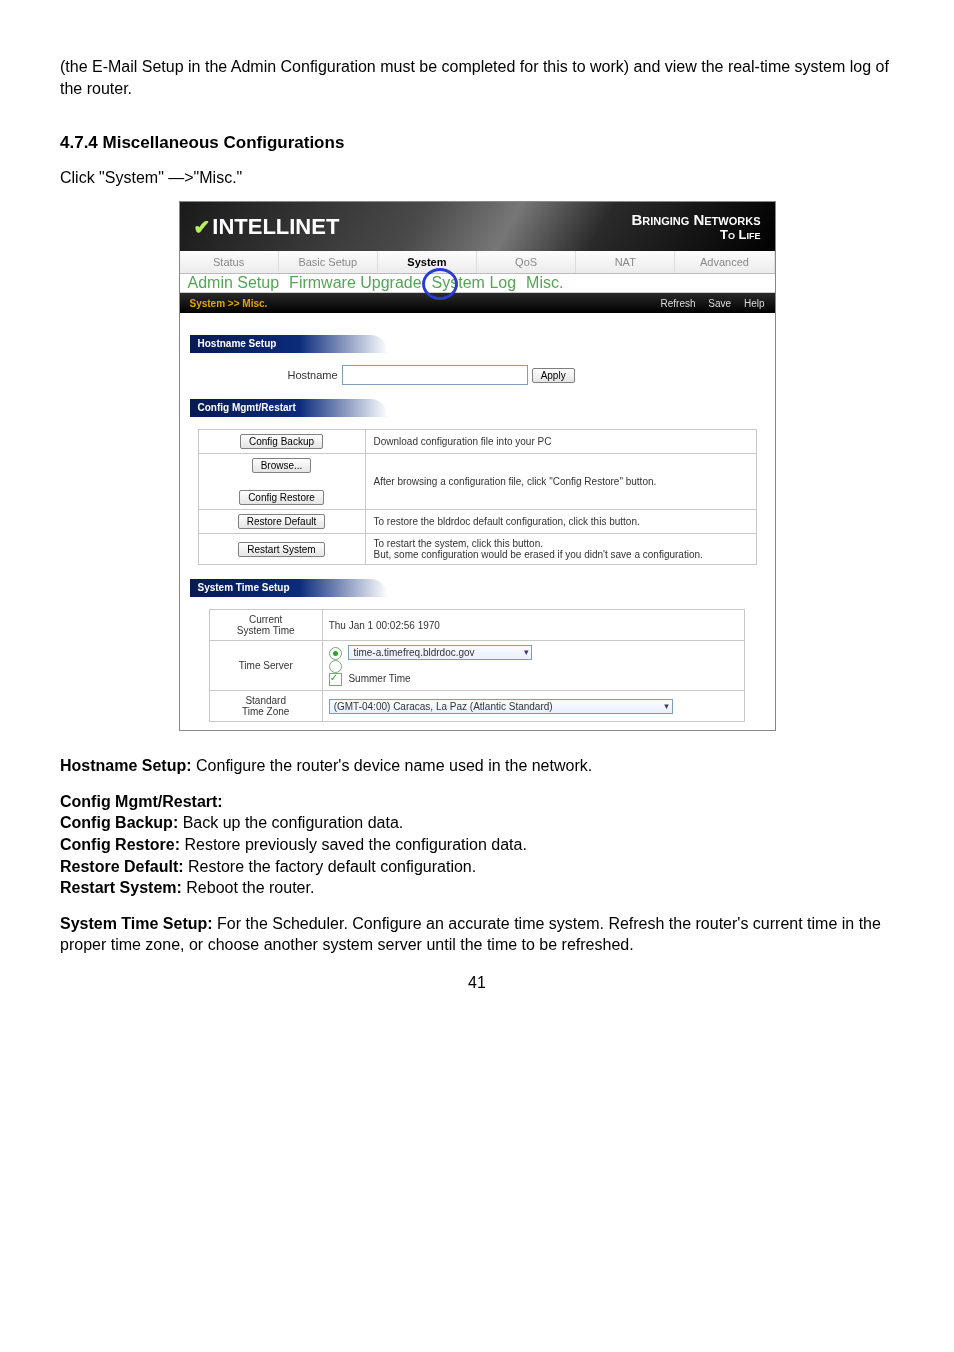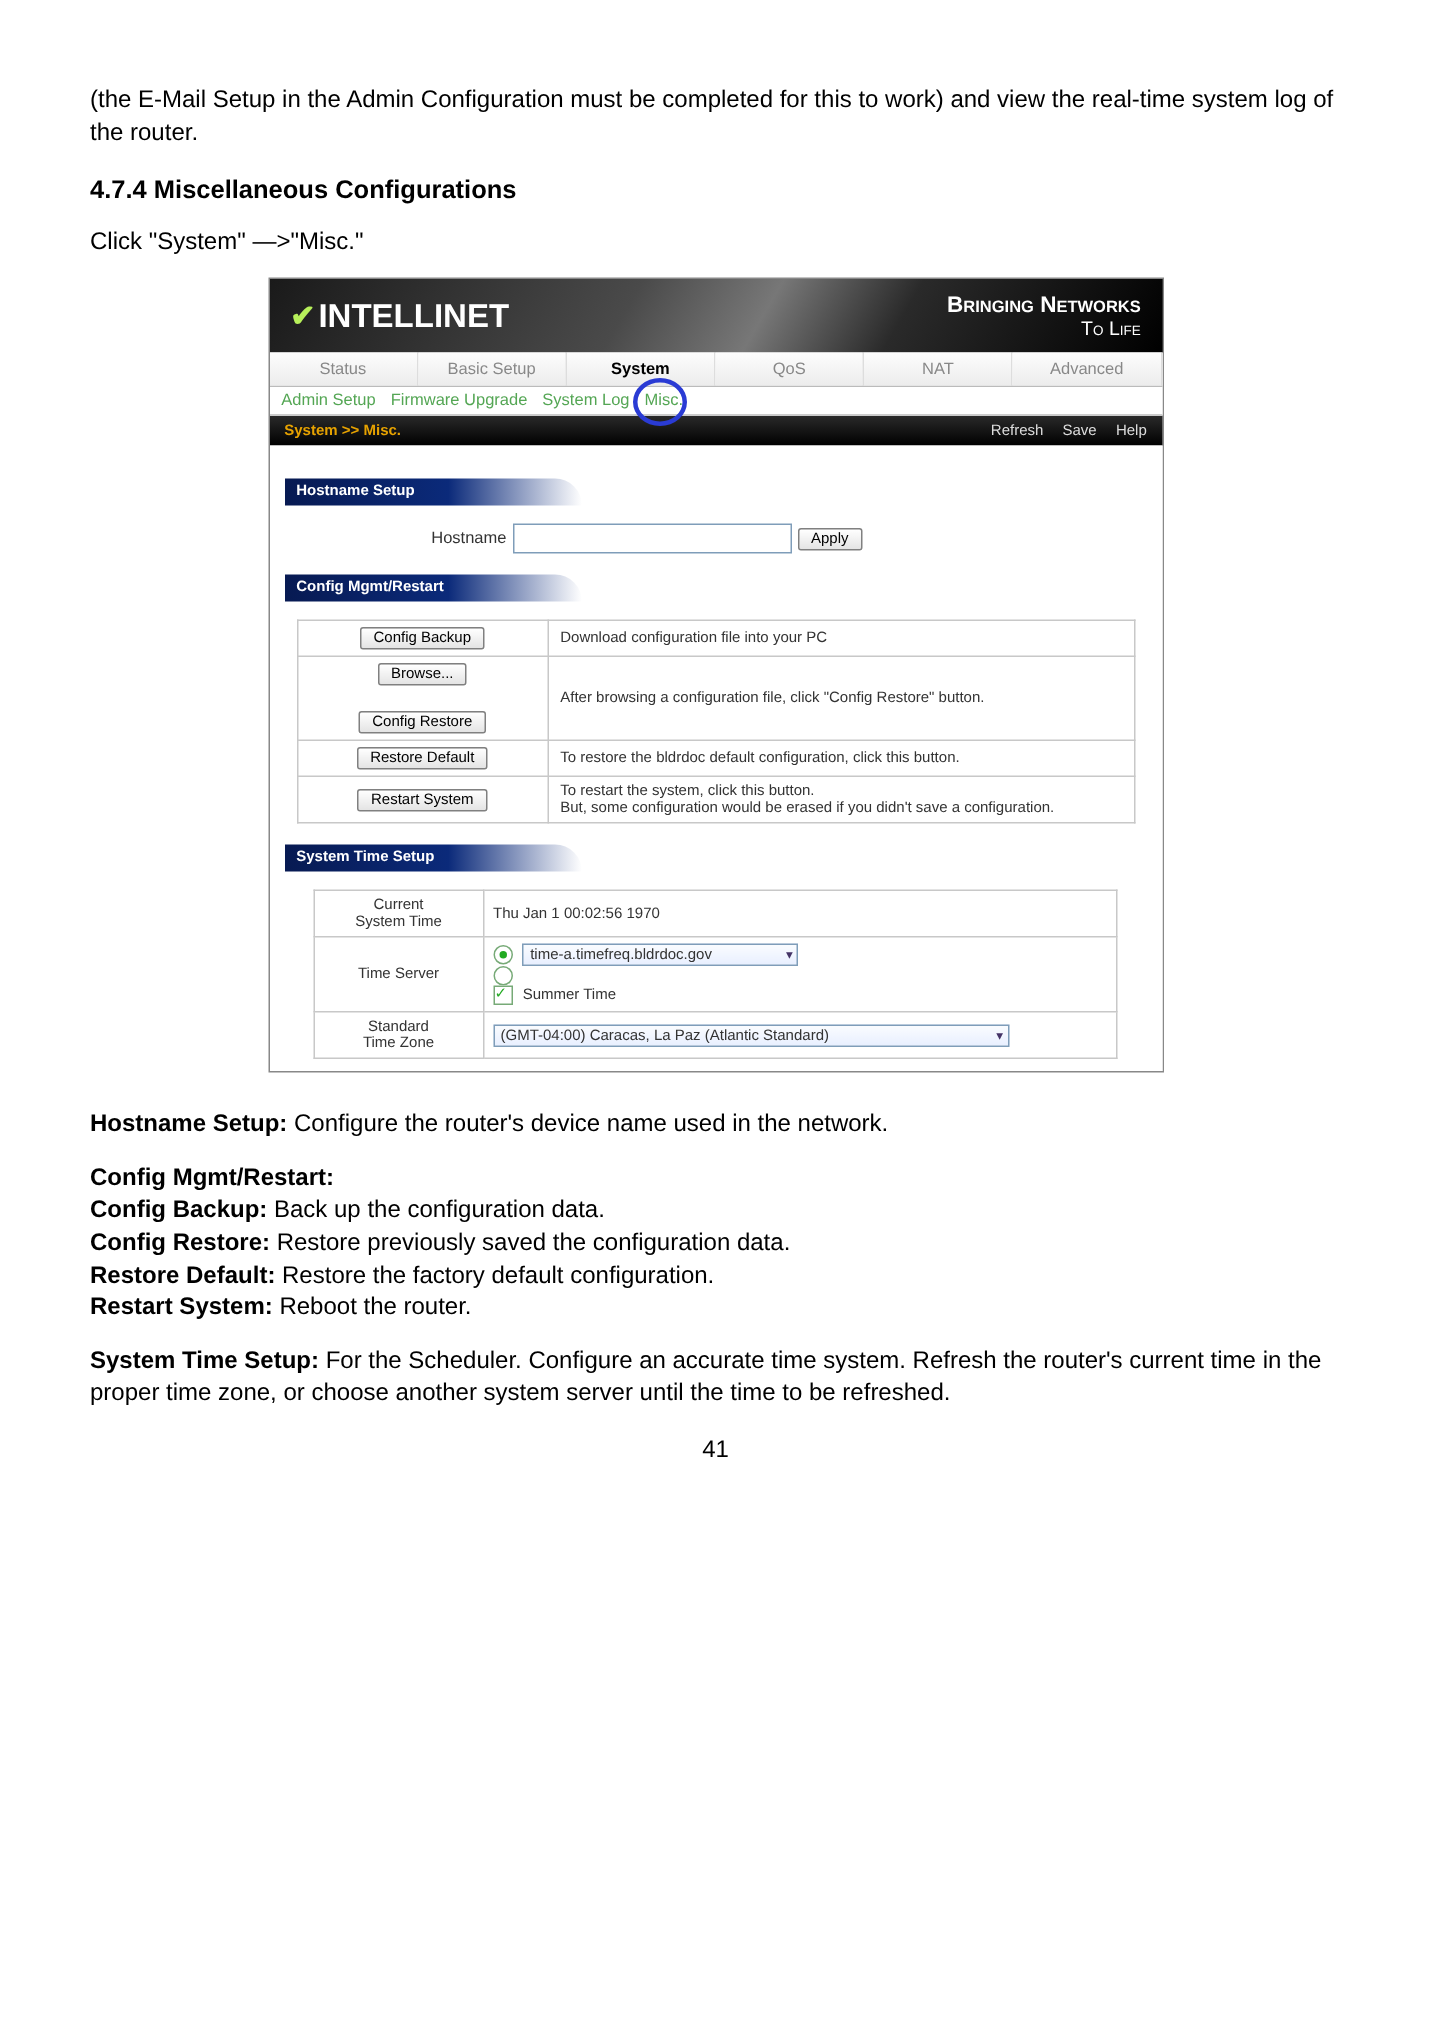--- a/index.html
+++ b/index.html
@@ -4,21 +4,21 @@
 <style>
   body {
     font-family: Arial, sans-serif;
     font-size: 16px;
     margin: 0;
     padding: 40px 60px;
     color: #000;
     max-width: 834px;
     margin: 0 auto;
   }
-  .intro { margin-bottom: 18px; line-height:1.35; }
+  .intro { margin-bottom: 34px; line-height:1.35; }
   h3.section { font-size: 17px; font-weight: bold; margin: 14px 0 8px; }
   .path { margin-bottom: 14px; }
 
   
   .ui {
     border: 1px solid #888;
     width: 595px;
     margin: 8px auto 24px;
     font-family: "Trebuchet MS", Tahoma, sans-serif;
     font-size: 11px;
@@ -33,33 +33,33 @@
   .logo {
     font-family: Arial Black, Arial, sans-serif;
     font-size: 22px; font-weight: 900; color:#fff;
     letter-spacing:0;
     white-space:nowrap;
     display:flex; align-items:center;
   }
   .logo .check { color:#b7f05a; font-size:20px; margin-right:2px;}
   .tagline { color:#fff; text-align:right; line-height:1.05;}
   .tagline .line1 { font-size:15px; font-weight:bold; font-variant:small-caps;}
-  .tagline .line2 { font-size:13px; font-weight:normal; font-variant:small-caps;}
+  .tagline .line2 { font-size:13px; font-weight:bold; font-variant:small-caps;}
 
   .tabbar { height:22px; background:#fff; border-bottom:1px solid #bbb; display:flex; }
   .tab {
     flex:1; text-align:center; line-height:22px; font-size:11px; color:#888;
     border-right:1px solid #ddd;
     background:linear-gradient(#fdfdfd,#ececec);
   }
   .tab.active { color:#000; font-weight:bold; }
 
   .subnav {
     height:18px; background:#fff; border-bottom:1px solid #ccc;
-    font-size:11px; color:#54a654; padding-left:8px; display:flex; gap:10px; align-items:center;
+    font-size:16px; color:#54a654; padding-left:8px; display:flex; gap:10px; align-items:center;
     position:relative;
   }
   .subnav a { color:#54a654; text-decoration:none;}
   .ring {
     position:absolute;
     left:242px; top:-6px;
     width:30px; height:26px;
     border:3px solid #2a3bd4; border-radius:50%;
     pointer-events:none;
   }

